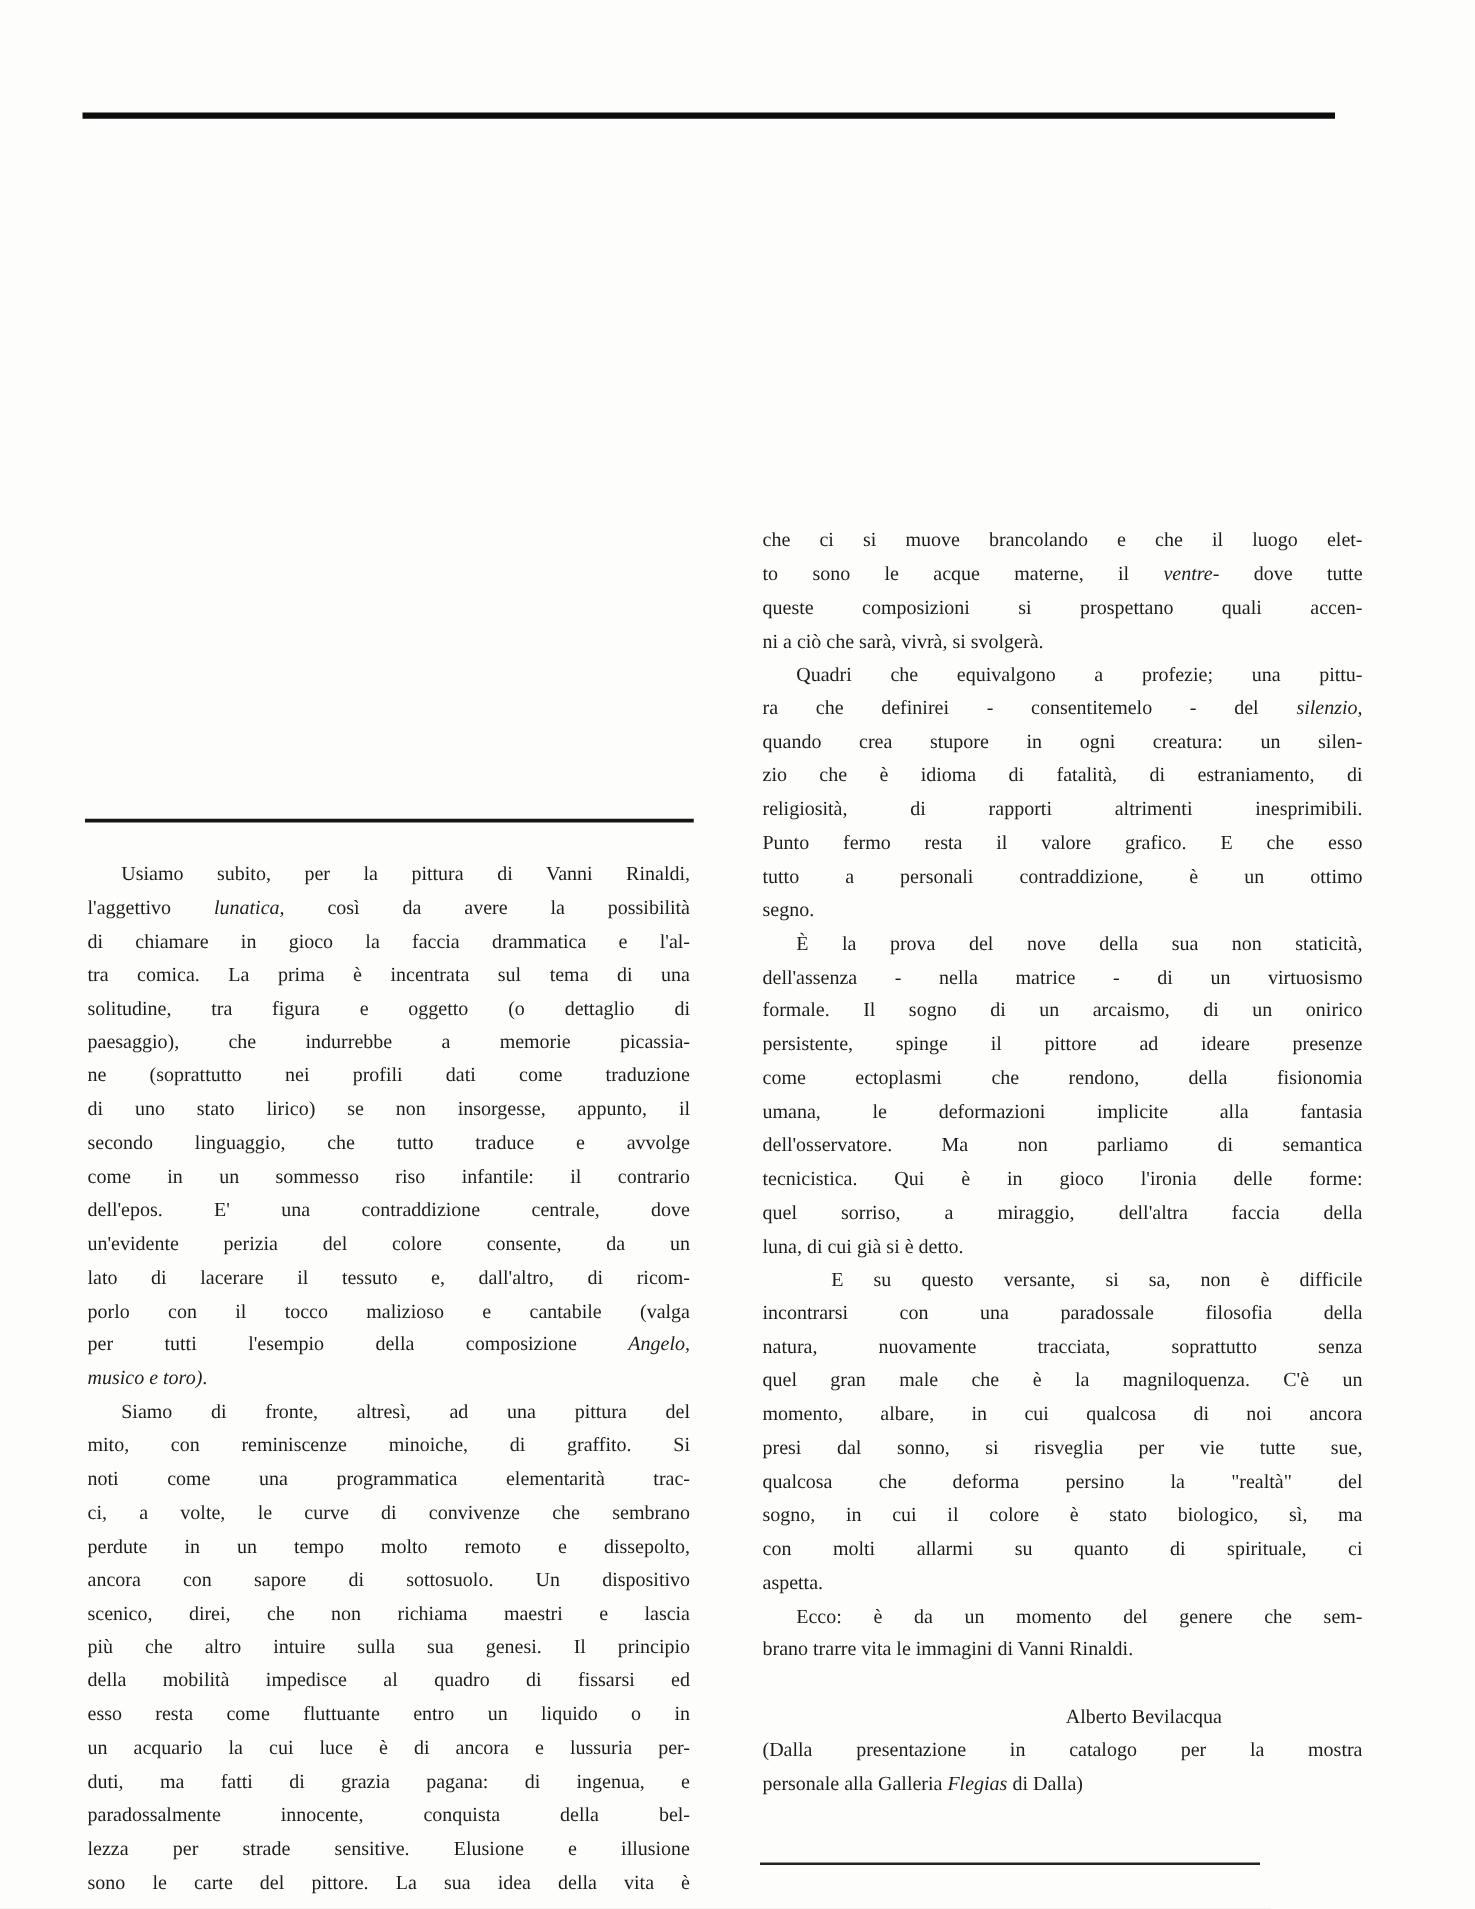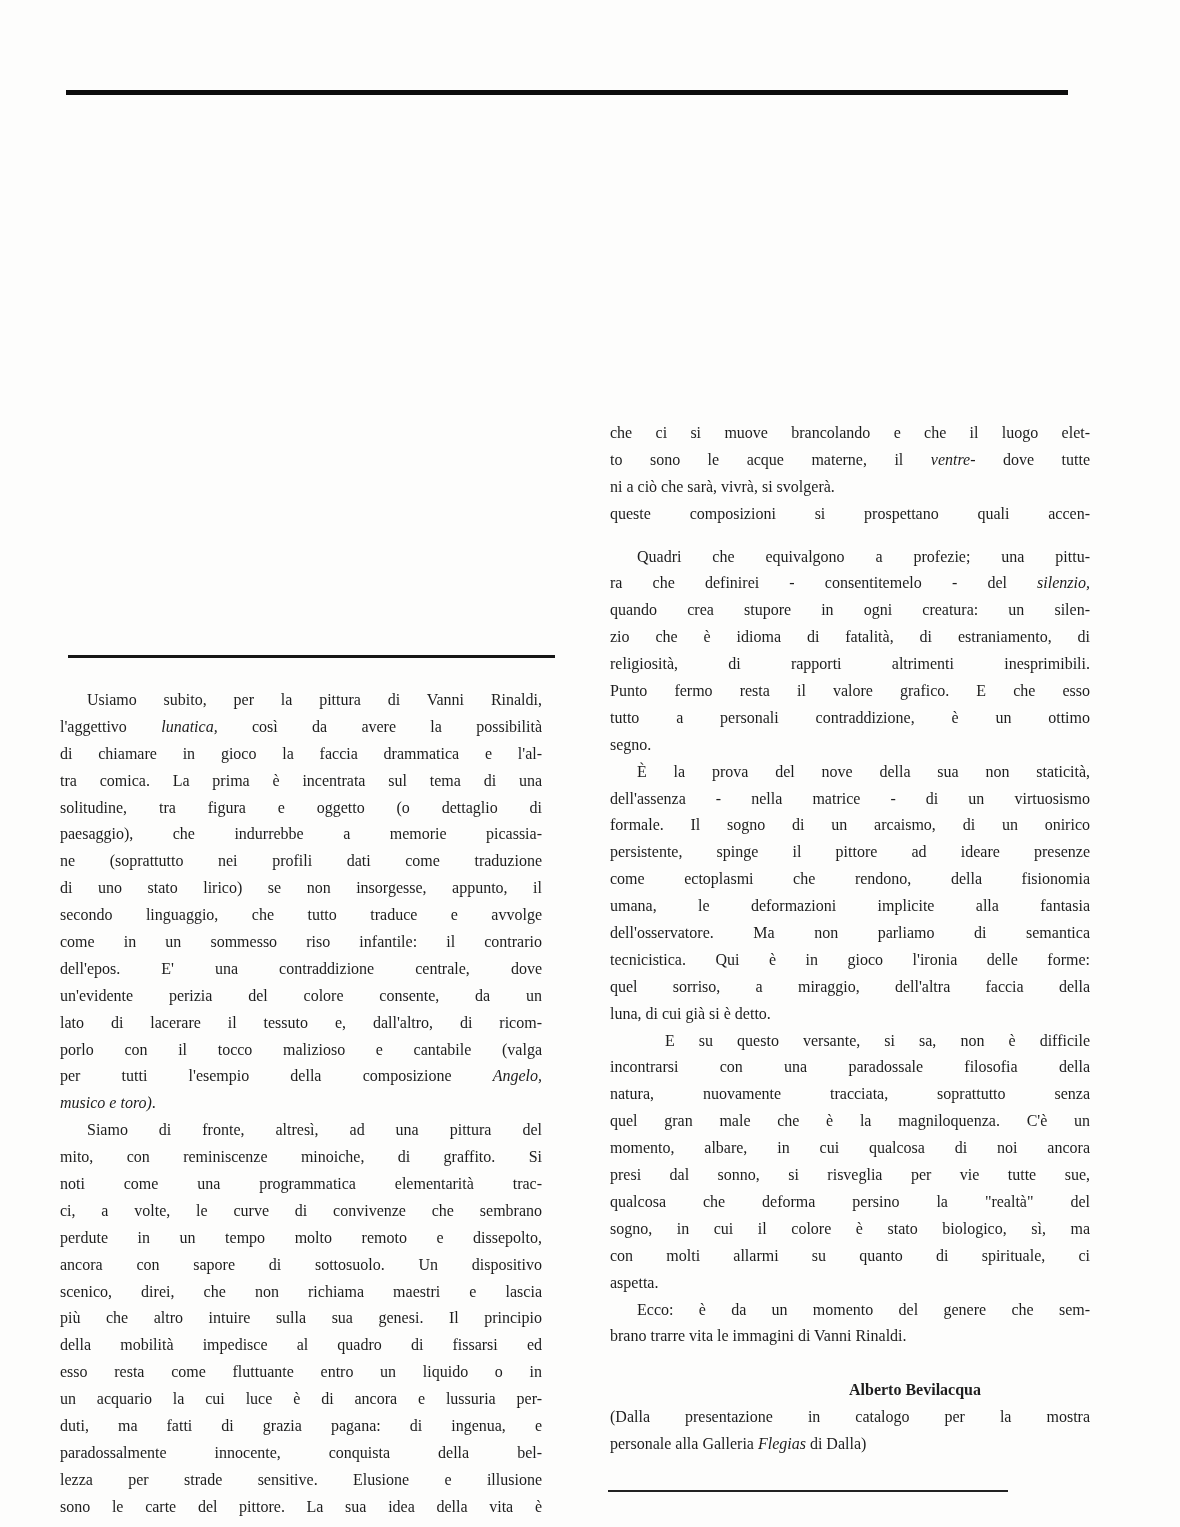--- a/index.html
+++ b/index.html
@@ -14,32 +14,32 @@
   .rule{position:absolute;background:#111;}
   .rule-top{left:66px;top:90px;width:1002px;height:5px;background:#0d0d0d;}
   .rule-leftcol{left:68px;top:655px;width:487px;height:3px;background:#161616;}
   .rule-bottom{left:608px;top:1490px;width:400px;height:2px;background:#222;}
   .col{
     position:absolute;
     font-size:16px;
     line-height:26.9px;
     text-align:justify;
   }
-  .col-left{left:60px;top:687px;width:482px;}
+  .col-left{left:70px;top:687px;width:482px;}
   .col-right{left:610px;top:420px;width:480px;}
   .line{
     text-align:justify;
     text-align-last:justify;
     height:26.9px;
     overflow:hidden;
   }
   .line.rag{text-align-last:left;}
   .it{font-style:italic;}
   .sig{
-    font-weight:bold;
+    font-weight:normal;
     text-align:center;
     text-align-last:center;
     padding-left:130px;
     margin-top:27px;
     height:26.9px;
   }
 </style>
 </head>
 <body>
 
@@ -83,25 +83,25 @@
         <div class="line"><span>lezza per strade sensitive. Elusione e illusione</span></div>
         <div class="line"><span>sono le carte del pittore. La sua idea della vita è</span></div>
       </div>
     </div>
 
   <div class="col col-right">
     <div id="right-paras">
         <div>
           <div class="line"><span>che ci si muove brancolando e che il luogo elet-</span></div>
           <div class="line"><span>to sono le acque materne, il  </span><span class="it">ventre-</span><span>  dove tutte</span></div>
+          <div class="line"><span>queste composizioni si prospettano quali accen-</span></div>
           <div class="line rag"><span>ni a ciò che sarà, vivrà, si svolgerà.</span></div>
-          <div class="line"><span>queste composizioni si prospettano quali accen-</span></div>
         </div>
         <div>
-          <div class="line" style="text-indent: 27px; margin-top: 16px;"><span>Quadri che equivalgono a profezie; una pittu-</span></div>
+          <div class="line" style="text-indent: 27px;"><span>Quadri che equivalgono a profezie; una pittu-</span></div>
           <div class="line"><span>ra che definirei - consentitemelo - del  </span><span class="it">silenzio,</span></div>
           <div class="line"><span>quando crea stupore in ogni creatura: un silen-</span></div>
           <div class="line"><span>zio che è idioma di fatalità, di estraniamento, di</span></div>
           <div class="line"><span>religiosità, di rapporti altrimenti inesprimibili.</span></div>
           <div class="line"><span>Punto fermo resta il valore grafico. E che esso</span></div>
           <div class="line"><span>tutto a personali contraddizione, è un ottimo</span></div>
           <div class="line rag"><span>segno.</span></div>
         </div>
         <div>
           <div class="line" style="text-indent: 27px;"><span>È la prova del nove della sua non staticità,</span></div>

